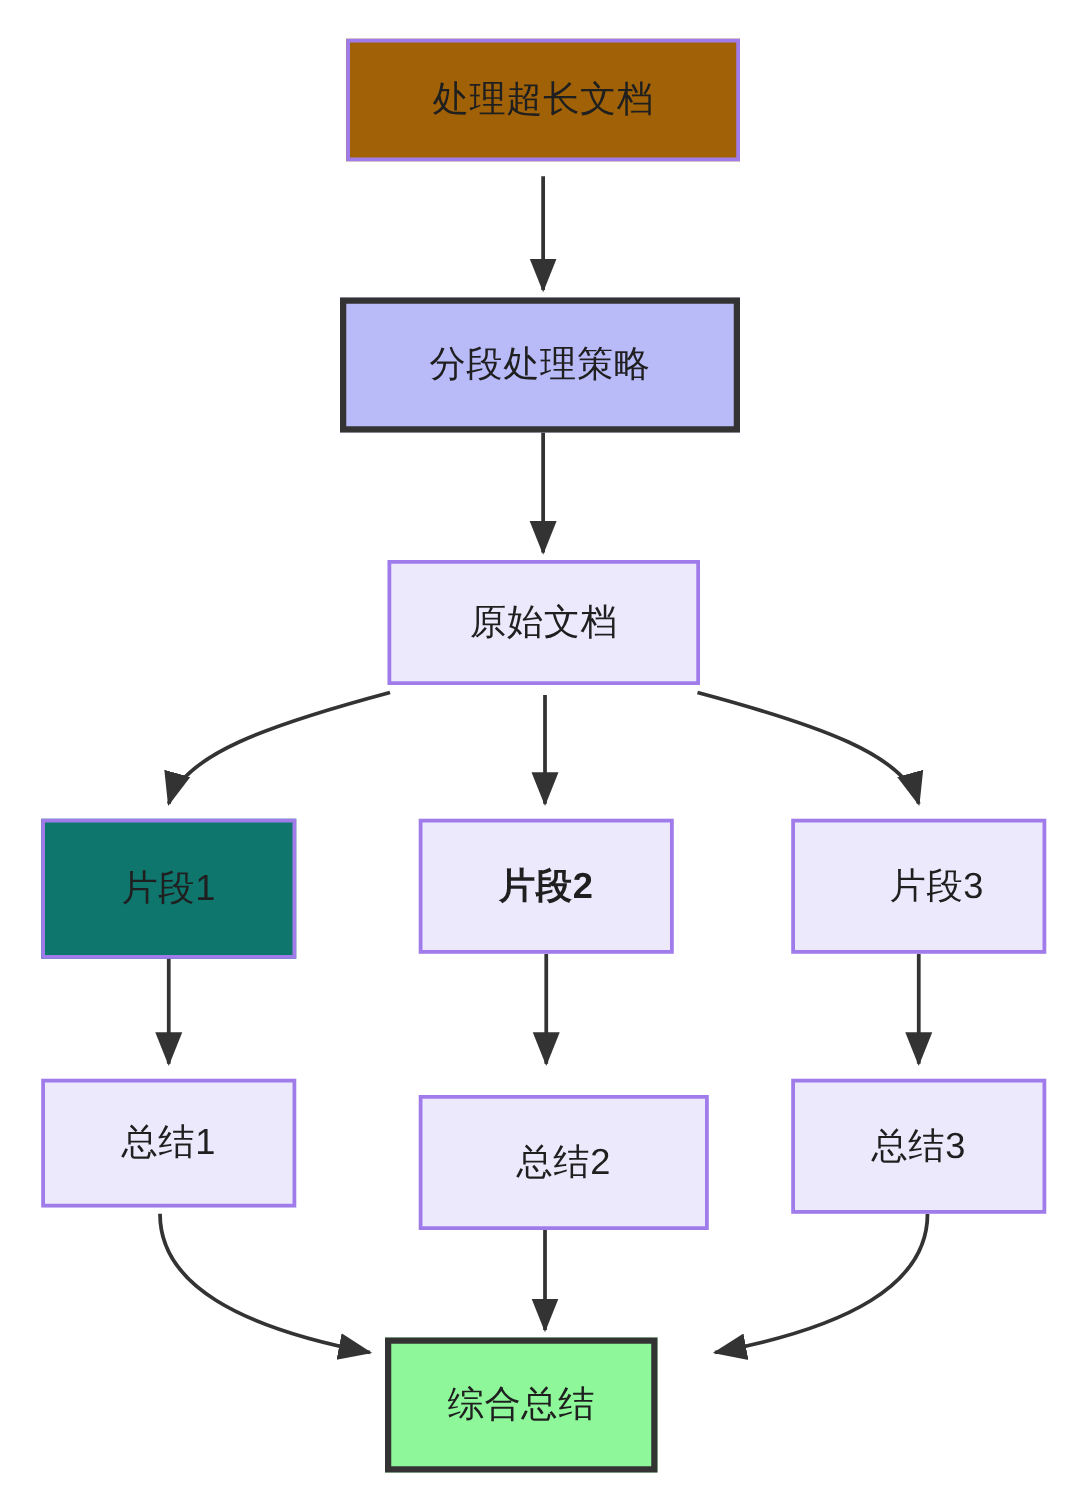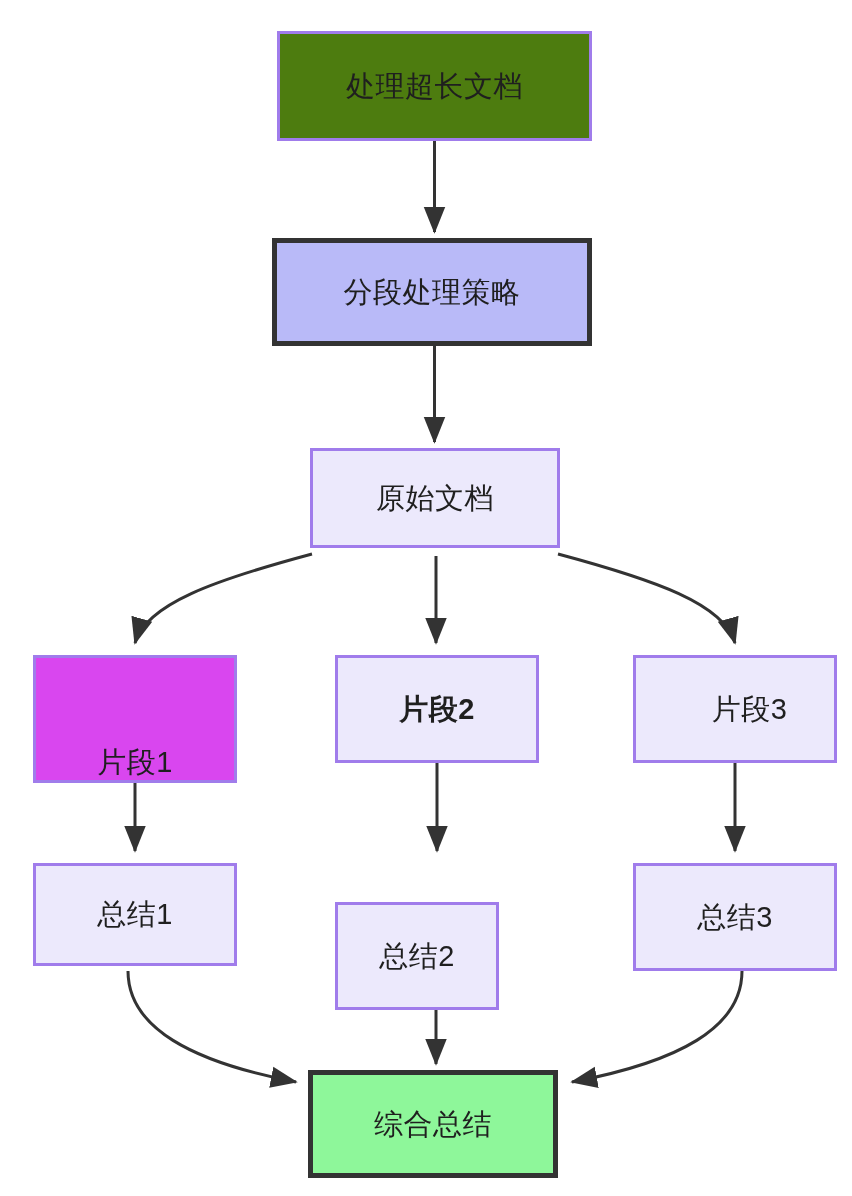--- a/index.html
+++ b/index.html
@@ -90,53 +90,53 @@
 
     <path d="M 735 763 L 735 851" fill="none" stroke="#333333" stroke-width="3" marker-end="url(#arrowhead)"></path>
 
     <path d="M 128 971 C 128 1028, 192 1062, 296 1082" fill="none" stroke="#333333" stroke-width="3" marker-end="url(#arrowhead)"></path>
 
     <path d="M 436 971 L 436 1064" fill="none" stroke="#333333" stroke-width="3" marker-end="url(#arrowhead)"></path>
 
     <path d="M 742 971 C 742 1028, 678 1062, 572 1082" fill="none" stroke="#333333" stroke-width="3" marker-end="url(#arrowhead)"></path>
   </svg>
 
-  <div class="node normal" style="left: 277px; top: 31px; width: 315px; height: 110px; background: #4d7c0f; border-color: rgb(160, 124, 235);">
+  <div class="node normal" style="left: 277px; top: 31px; width: 315px; height: 98px; background: #a16207; border-color: rgb(160, 124, 235);">
     <span class="node-label">处理超长文档</span>
   </div>
 
   <div class="node strategy" style="left: 272px; top: 238px; width: 320px; height: 108px; background: rgb(185, 186, 248); border-color: rgb(51, 51, 51);">
     <span class="node-label">分段处理策略</span>
   </div>
 
   <div class="node normal" style="left: 310px; top: 448px; width: 250px; height: 100px; background: rgb(236, 233, 252); border-color: rgb(160, 124, 235);">
     <span class="node-label">原始文档</span>
   </div>
 
-  <div class="node normal" style="left: 33px; top: 655px; width: 204px; height: 128px; background: #d946ef; border-color: rgb(160, 124, 235); align-items: flex-end;">
+  <div class="node normal" style="left: 33px; top: 655px; width: 204px; height: 112px; background: #0f766e; border-color: rgb(160, 124, 235);">
     <span class="node-label">片段1</span>
   </div>
 
   <div class="node normal" style="left: 335px; top: 655px; width: 204px; height: 108px; background: rgb(236, 233, 252); border-color: rgb(160, 124, 235); font-weight: bold;">
     <span class="node-label">片段2</span>
   </div>
 
   <div class="node normal" style="left: 633px; top: 655px; width: 204px; height: 108px; background: rgb(236, 233, 252); border-color: rgb(160, 124, 235); padding-left: 29px;">
     <span class="node-label">片段3</span>
   </div>
 
   <div class="node normal" style="left: 33px; top: 863px; width: 204px; height: 103px; background: rgb(236, 233, 252); border-color: rgb(160, 124, 235);">
     <span class="node-label">总结1</span>
   </div>
 
-  <div class="node normal" style="left: 335px; top: 902px; width: 164px; height: 108px; background: rgb(236, 233, 252); border-color: rgb(160, 124, 235);">
+  <div class="node normal" style="left: 335px; top: 876px; width: 232px; height: 108px; background: rgb(236, 233, 252); border-color: rgb(160, 124, 235);">
     <span class="node-label">总结2</span>
   </div>
 
   <div class="node normal" style="left: 633px; top: 863px; width: 204px; height: 108px; background: rgb(236, 233, 252); border-color: rgb(160, 124, 235); text-align: center;">
     <span class="node-label">总结3</span>
   </div>
 
-  <div class="node result" style="left: 308px; top: 1070px; width: 250px; height: 108px; background: rgb(142, 247, 154); border-color: rgb(51, 51, 51);">
+  <div class="node result" style="left: 308px; top: 1070px; width: 218px; height: 108px; background: rgb(142, 247, 154); border-color: rgb(51, 51, 51);">
     <span class="node-label">综合总结</span>
   </div>
 
 </div>
 
 </body></html>

